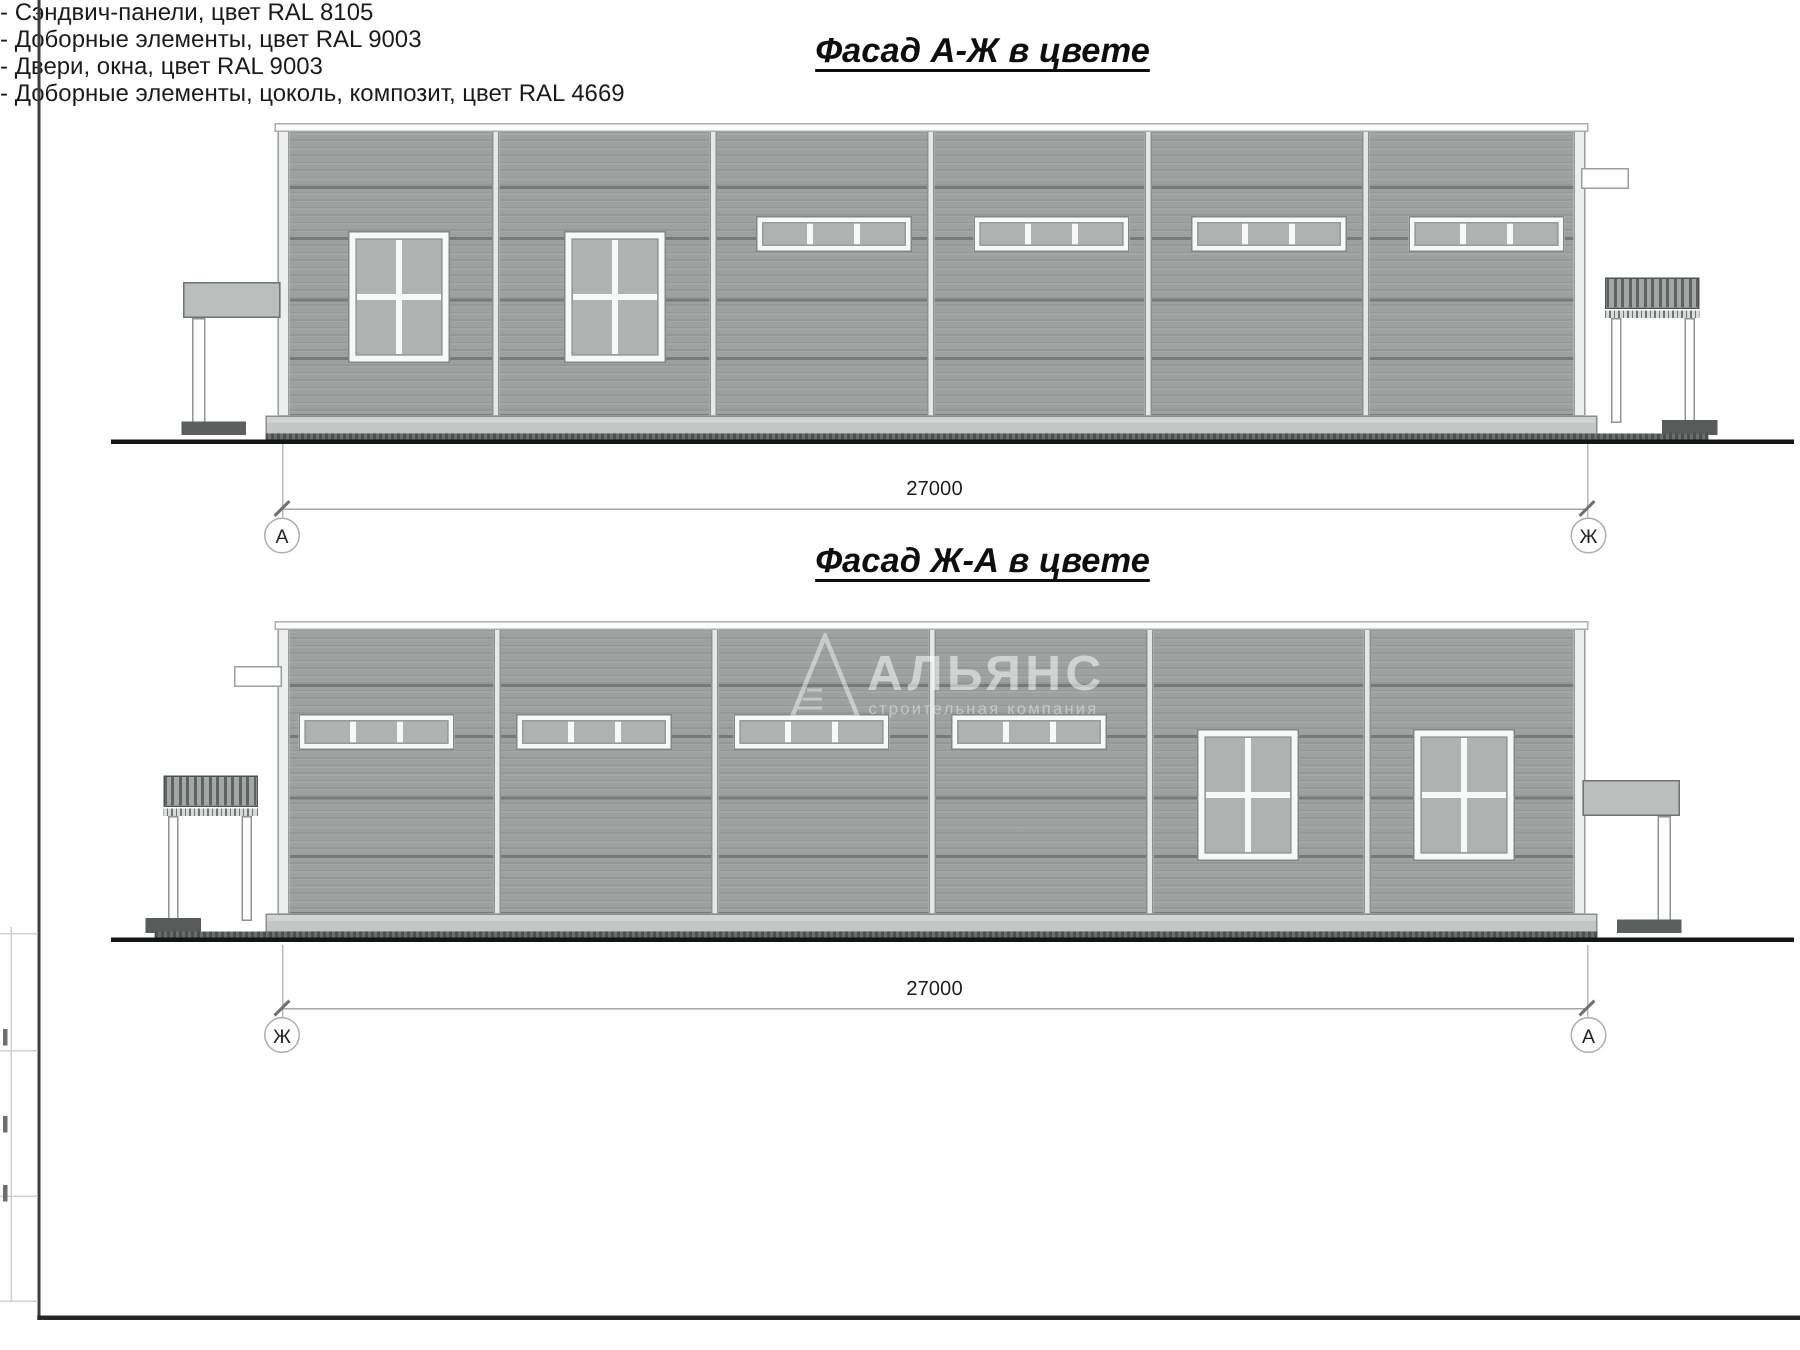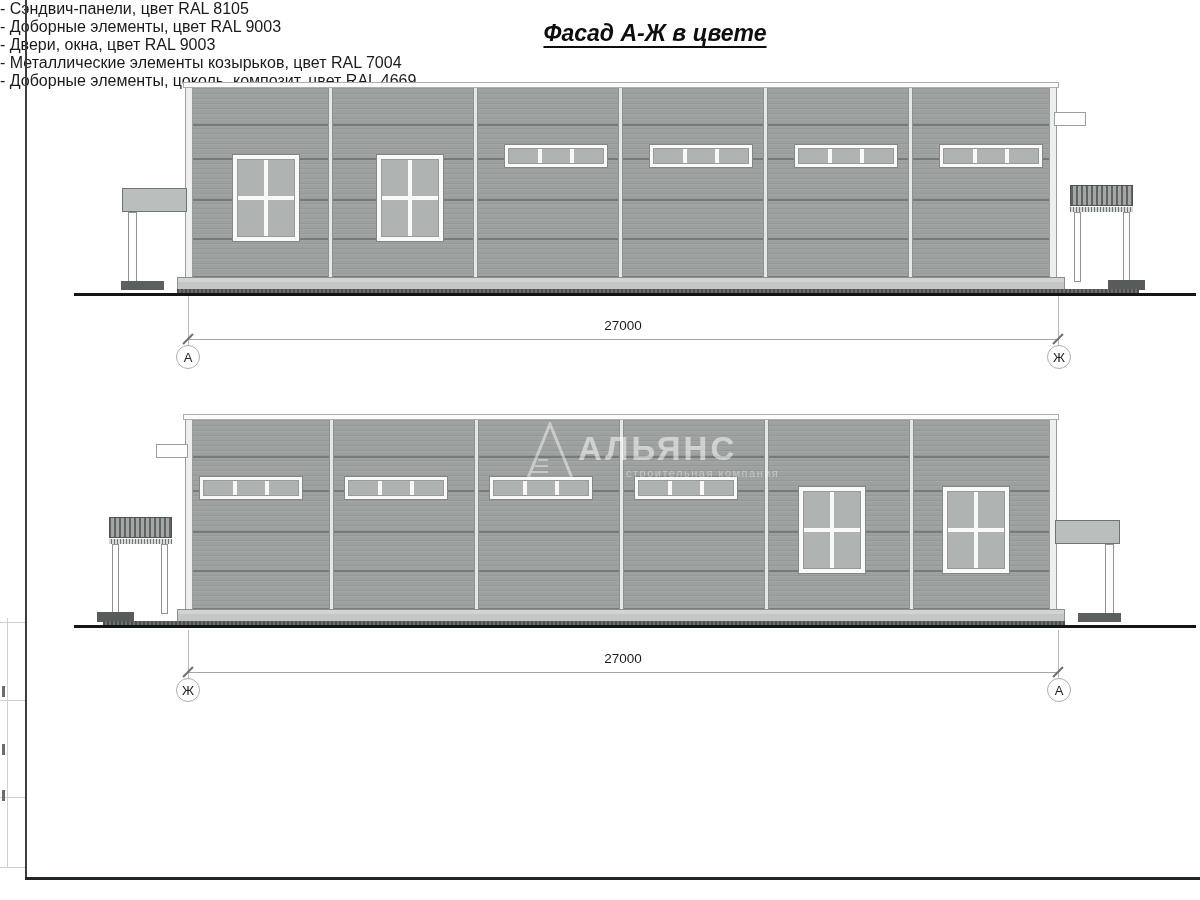--- a/index.html
+++ b/index.html
@@ -90,21 +90,21 @@
   .ext  { position:absolute; width:1px; height:52px; background:#b7bbb9; }
   .dim-line { position:absolute; left:188px; width:870px; height:1px; background:#a3a8a6; }
   .tick { position:absolute; width:14px; height:2px; background:#6d7270; transform:rotate(-45deg); }
   .dim-label { position:absolute; left:188px; width:870px; text-align:center; font-size:13.5px; color:#1b1b1b; }
   .axis { position:absolute; width:24px; height:24px; border:1px solid #aaafad; border-radius:50%;
           background:#fff; display:flex; align-items:center; justify-content:center; font-size:13px; color:#1f1f1f; }
 
   
   .watermark { position:absolute; left:526px; top:422px; z-index:3; display:flex; }
   .wm-name    { position:absolute; left:52px; top:8px;  font-size:33px; font-weight:bold; letter-spacing:3px; color:rgba(255,255,255,.52); white-space:nowrap; }
-  .wm-tagline { position:absolute; left:53px; top:45px; font-size:11px; letter-spacing:1.5px; color:rgba(255,255,255,.40); white-space:nowrap;margin-left:47px; }
+  .wm-tagline { position:absolute; left:53px; top:45px; font-size:11px; letter-spacing:1.5px; color:rgba(255,255,255,.40); white-space:nowrap; }
 
   
   .swatch { position:absolute; width:75px; height:29px; border:2px solid #45494" }
   .swatch { position:absolute; width:75px; height:29px; border:2px solid #454947; }
   .sw-gray  { background:#9aa09e; }
   .sw-white { background:#f5f7f5; }
   .legend-label { position:absolute; font-size:12.5px; line-height:16px; color:#161616; white-space:nowrap; }
   .legend-label .l2 { padding-left:9px; display:block; }
 
   /* ---------- title block ---------- */
@@ -194,20 +194,23 @@
   <div class="tick" style="left:181px;top:338px"></div>
   <div class="tick" style="left:1051px;top:338px"></div>
   <div class="dim-label" style="top:318px">27000</div>
   <div class="axis" style="left:176px;top:345px">
       <span>А</span>
     </div>
   <div class="axis" style="left:1047px;top:345px">
       <span>Ж</span>
     </div>
 
+  <div class="view-title" style="top:360px">
+    <span>Фасад Ж-А в цвете</span>
+  </div>
 
   <div class="building b-f2">
     <div class="cap"></div>
     <div class="wall">
       <div class="seam s1"></div>
       <div class="seam s2"></div>
       <div class="seam s3"></div>
       <div class="seam s4"></div>
     </div>
     <div class="trim trim-l"></div>
@@ -285,24 +288,20 @@
     <span class="l2">цвет RAL 9003</span>
   </div>
 
   <div class="swatch sw-white" style="left:55px;top:828px"></div>
   <div class="legend-label" style="left:143px;top:829px">
     <span>- Двери, окна,</span>
     <span class="l2">цвет RAL 9003</span>
   </div>
 
   <div class="swatch sw-gray" style="left:356px;top:722px"></div>
-  <div class="legend-label" style="left:441px;top:723px">
-    <span>- Металлические элементы</span>
-    <span class="l2">козырьков, цвет RAL 7004</span>
-  </div>
 
   <div class="swatch sw-gray" style="left:356px;top:776px"></div>
   <div class="legend-label" style="left:441px;top:777px">
     <span>- Доборные элементы, цоколь,</span>
     <span class="l2">композит, цвет RAL 4669</span>
   </div>
 
   <div class="tb">
     <div class="outer"></div>
 

